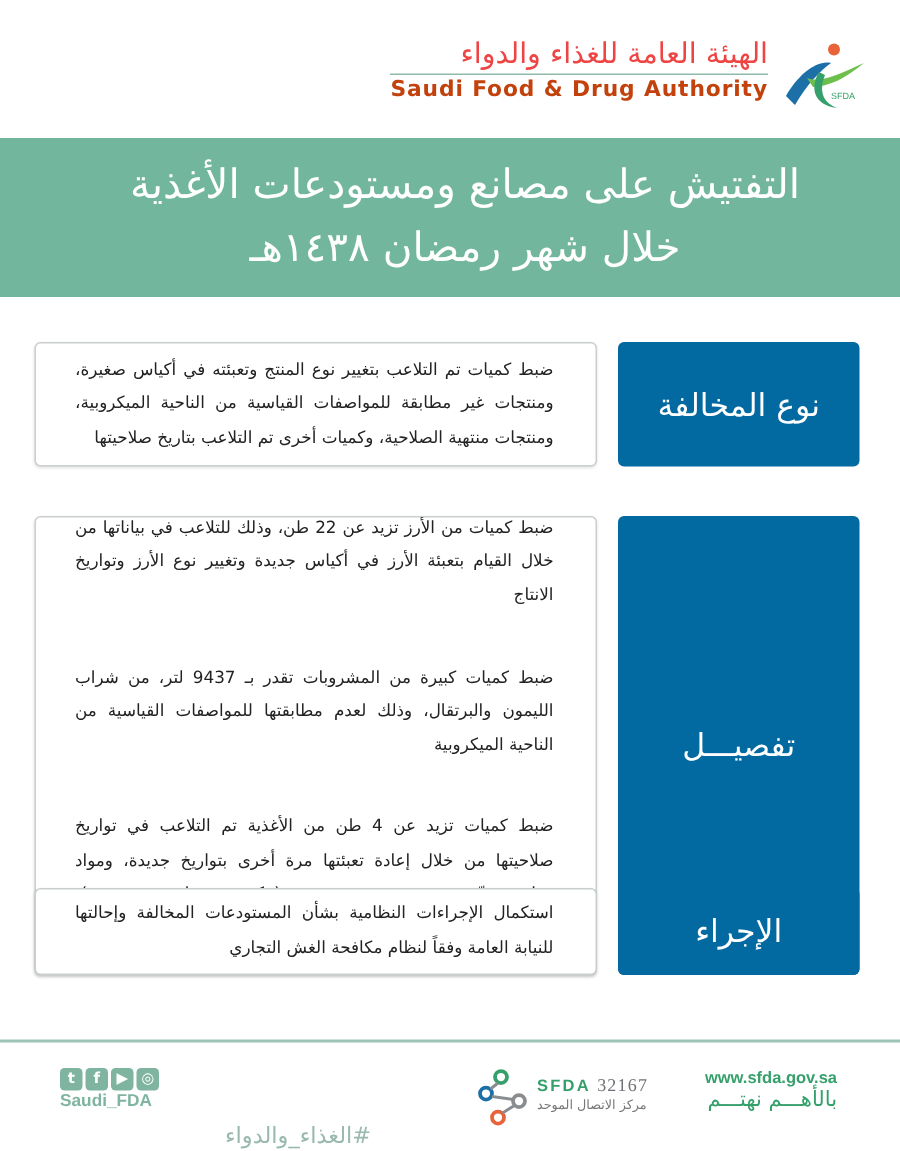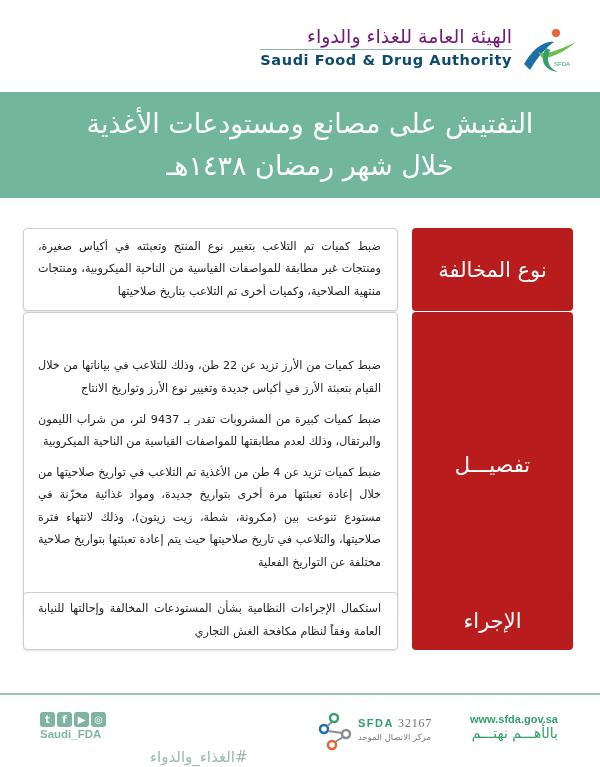--- a/index.html
+++ b/index.html
@@ -3,35 +3,35 @@
   <meta charset="utf-8">
   <style>
     * { box-sizing: border-box; margin: 0; padding: 0; }
     html, body { width: 600px; height: 767px; background: #ffffff; overflow: hidden; }
     body { position: relative; font-family: "DejaVu Sans", sans-serif; color: #333; }
 
     
     .logo { position: absolute; top: 22px; right: 20px; width: 330px; height: 56px; }
     .logo-mark { position: absolute; right: 0; top: 4px; width: 62px; height: 50px; }
     .logo-text { position: absolute; right: 68px; top: 2px; text-align: right; }
-    .logo-ar { font-family: "DejaVu Sans", sans-serif; font-size: 19px; color: #701a75; direction: rtl; white-space: nowrap; line-height: 24px; border-bottom: 1px solid #8fb9a8; padding-bottom: 1px; }
-    .logo-en { font-family: "DejaVu Sans", sans-serif; font-size: 14.5px; color: #0c4a6e; white-space: nowrap; line-height: 20px; letter-spacing: 0.6px; font-weight: bold; }
+    .logo-ar { font-family: "DejaVu Sans", sans-serif; font-size: 19px; color: #ef4444; direction: rtl; white-space: nowrap; line-height: 24px; border-bottom: 1px solid #8fb9a8; padding-bottom: 1px; }
+    .logo-en { font-family: "DejaVu Sans", sans-serif; font-size: 14.5px; color: #c2410c; white-space: nowrap; line-height: 20px; letter-spacing: 0.6px; font-weight: bold; }
 
     
     .title-band { position: absolute; top: 92px; left: 0; width: 600px; height: 106px; background: #72b69e; display: flex; flex-direction: column; justify-content: center; align-items: center; padding-left: 20px; }
     .title-line { color: #ffffff; font-size: 27px; line-height: 42px; direction: rtl; white-space: nowrap; font-family: "DejaVu Sans", sans-serif; }
 
     
     .row { position: absolute; left: 23px; width: 550px; }
     .text-box { position: absolute; left: 0; top: 0; width: 375px; height: 100%; border: 1px solid #c9cfcc; border-radius: 4px; background: #fff; box-shadow: 0 1px 2px rgba(0,0,0,0.12); padding: 6px 12px 6px 10px; direction: rtl; text-align: justify; font-size: 11.2px; line-height: 22.6px; color: #222; display: flex; flex-direction: column; justify-content: center; }
-    .label-box { position: absolute; right: 0; top: 0; width: 161px; height: 100%; background: #b91c1c; border-radius: 4px; color: #fff; display: flex; flex-direction: column; align-items: center; justify-content: center; direction: rtl; font-size: 21px; line-height: 40px; text-align: center; }
-    .text-box p { margin: 4px; }
+    .label-box { position: absolute; right: 0; top: 0; width: 161px; height: 100%; background: #0369a1; border-radius: 4px; color: #fff; display: flex; flex-direction: column; align-items: center; justify-content: center; direction: rtl; font-size: 21px; line-height: 40px; text-align: center; }
+    .text-box p { margin: 16px; }
 
     .row1 { top: 228px; height: 83px; }
-    .row2 { top: 312px; height: 306px; }
+    .row2 { top: 344px; height: 306px; }
     .row3 { top: 592px; height: 58px; }
 
     
     .footer-line { position: absolute; top: 693px; left: 0; width: 600px; height: 2px; background: #9cc3b5; }
     .social { position: absolute; left: 40px; top: 712px; width: 70px; }
     .social-icons { display: flex; gap: 2px; }
     .social-icon { width: 15px; height: 15px; background: #7fb5a0; border-radius: 3px; color: #fff; font-size: 10px; line-height: 15px; text-align: center; font-weight: bold; }
     .social-handle { font-size: 11.5px; color: #7fb5a0; font-weight: bold; margin-top: 1px; font-family: "Liberation Sans", sans-serif; }
     .hashtag { position: absolute; left: 150px; top: 716px; font-size: 15px; color: #9ab9ad; direction: rtl; white-space: nowrap; margin-top: 32px; }
     .hotline { position: absolute; left: 318px; top: 712px; width: 110px; height: 40px; }

